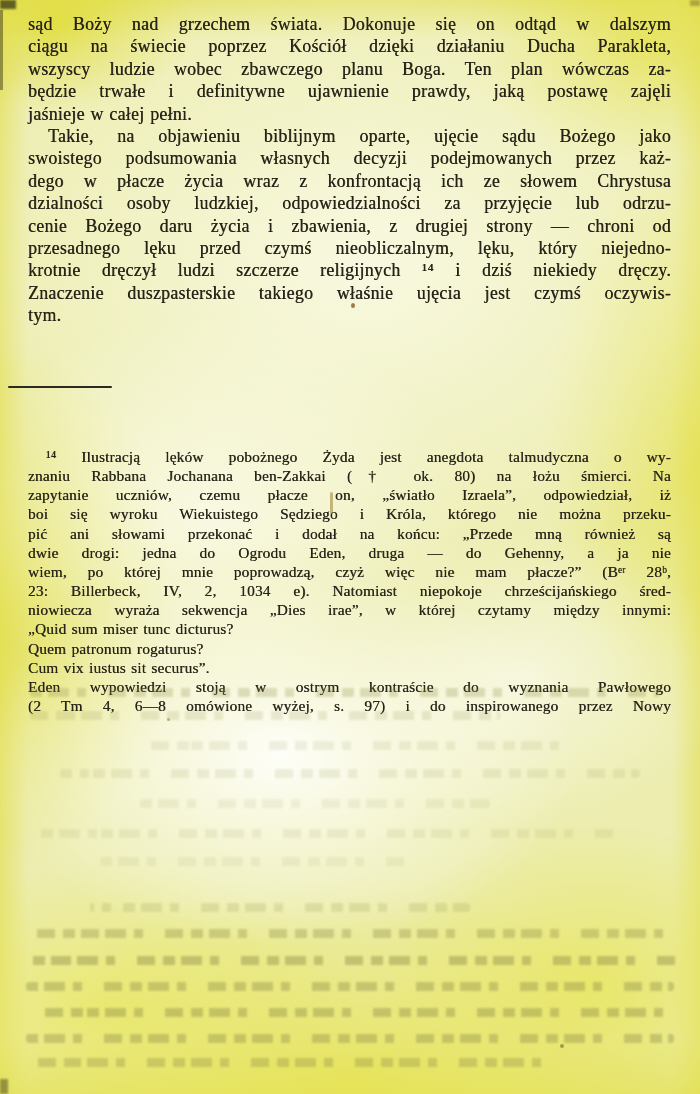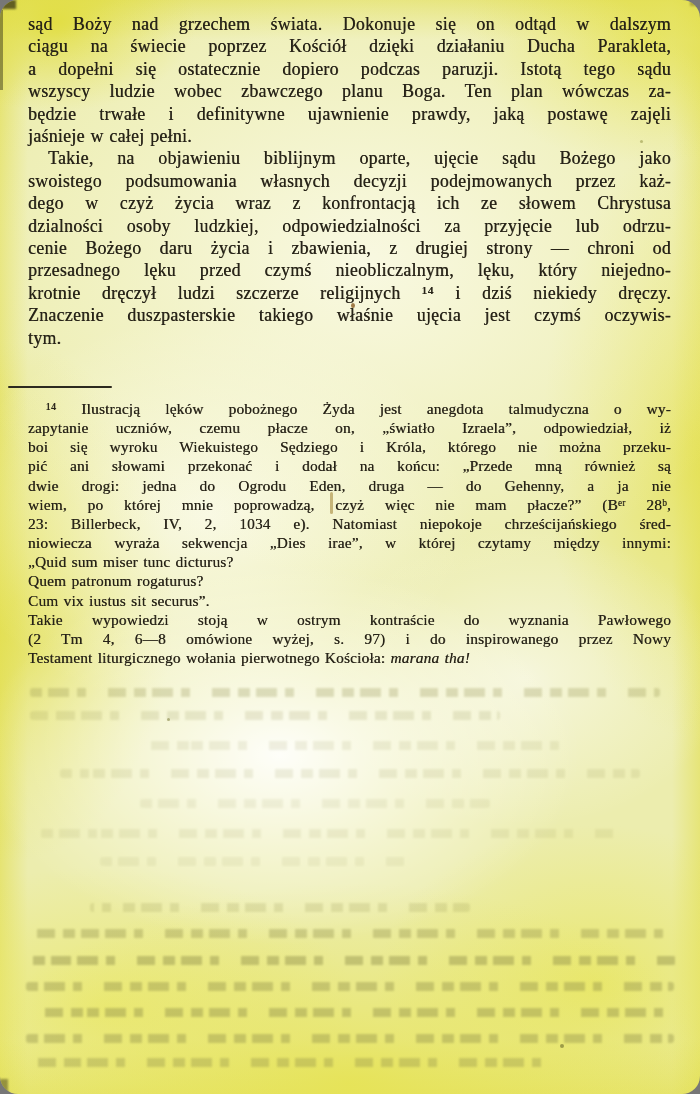--- a/index.html
+++ b/index.html
@@ -17,38 +17,37 @@
       radial-gradient(ellipse 180px 120px at 92% 4%, rgba(228,224,70,0.8), rgba(228,224,70,0) 100%),
       radial-gradient(ellipse 160px 260px at 2% 55%, rgba(226,222,68,0.75), rgba(226,222,68,0) 100%),
       radial-gradient(ellipse 150px 300px at 99% 40%, rgba(228,224,72,0.7), rgba(228,224,72,0) 100%),
       radial-gradient(ellipse 380px 200px at 50% 99%, rgba(230,227,80,0.8), rgba(230,227,80,0) 100%),
       radial-gradient(ellipse 220px 160px at 85% 90%, rgba(232,230,96,0.8), rgba(232,230,96,0) 100%),
       radial-gradient(ellipse 250px 140px at 15% 92%, rgba(234,232,104,0.75), rgba(234,232,104,0) 100%),
       linear-gradient(180deg, rgba(222,218,62,0.6) 0, rgba(222,218,62,0) 40px),
       linear-gradient(0deg, rgba(224,220,66,0.55) 0, rgba(224,220,66,0) 55px),
       linear-gradient(90deg, rgba(224,220,66,0.55) 0, rgba(224,220,66,0) 28px),
       linear-gradient(270deg, rgba(224,220,66,0.5) 0, rgba(224,220,66,0) 28px);
-    border-radius: 18px;
   }
   .main-text {
     position:absolute; left:28px; top:13px; width:643px;
     font-size:17.8px; line-height:22.4px;
     letter-spacing:0.3px; word-spacing:1px;
     text-shadow:0.4px 0.3px 0.3px rgba(38,34,23,0.75);
   }
   .footnote {
     position:absolute; left:28px; top:399px; width:643px;
     font-size:15.3px; line-height:19.15px;
     letter-spacing:0.2px; word-spacing:1.2px;
     text-shadow:0.35px 0.25px 0.25px rgba(38,34,23,0.7);
   }
   .ln { text-align:justify; text-align-last:justify; }
   .ln.e { text-align:center; text-align-last:left; }
   .ln.ind1 { text-indent:20px; }
-  .ln.ind2 { text-indent:18px; }
+  .ln.ind2 { text-indent:18px;margin-top:48px; }
   .it { font-style:italic; }
   .fn-rule { position:absolute; left:8px; top:386px; width:104px; height:2.4px;
     background:#2c2a1f; border-radius:1px; }
   .g { position:absolute; height:9px; border-radius:3px; filter:blur(1.1px);
     background-image:repeating-linear-gradient(90deg,
       #8d8c48 0 12px, transparent 12px 18px,
       #8d8c48 18px 39px, transparent 39px 47px,
       #8d8c48 47px 56px, transparent 56px 78px,
       #8d8c48 78px 96px, transparent 96px 104px); }
   .g:nth-child(2n) { background-position:33px 0; }
@@ -65,57 +64,54 @@
 </style>
 </head>
 <body>
 
 <div class="page">
 
   <div class="main-text">
     <div>
       <div class="ln">sąd Boży nad grzechem świata. Dokonuje się on odtąd w dalszym</div>
       <div class="ln">ciągu na świecie poprzez Kościół dzięki działaniu Ducha Parakleta,</div>
-      <div class="ln">a dopełni się ostatecznie dopiero podczas paruzji. Istotą tego sądu</div>
       <div class="ln">wszyscy ludzie wobec zbawczego planu Boga. Ten plan wówczas za-</div>
       <div class="ln">będzie trwałe i definitywne ujawnienie prawdy, jaką postawę zajęli</div>
       <div class="ln e">jaśnieje w całej pełni.</div>
     </div>
     <div>
       <div class="ln ind1">Takie, na objawieniu biblijnym oparte, ujęcie sądu Bożego jako</div>
       <div class="ln">swoistego podsumowania własnych decyzji podejmowanych przez każ-</div>
-      <div class="ln">dego w czyż życia wraz z konfrontacją ich ze słowem Chrystusa</div>
+      <div class="ln">dego w płacze życia wraz z konfrontacją ich ze słowem Chrystusa</div>
       <div class="ln">dzialności osoby ludzkiej, odpowiedzialności za przyjęcie lub odrzu-</div>
       <div class="ln">cenie Bożego daru życia i zbawienia, z drugiej strony — chroni od</div>
       <div class="ln">przesadnego lęku przed czymś nieobliczalnym, lęku, który niejedno-</div>
       <div class="ln">krotnie dręczył ludzi szczerze religijnych ¹⁴ i dziś niekiedy dręczy.</div>
       <div class="ln">Znaczenie duszpasterskie takiego właśnie ujęcia jest czymś oczywis-</div>
       <div class="ln e">tym.</div>
     </div>
   </div>
 
   <div class="fn-rule"></div>
 
   <div class="footnote">
     <div class="ln ind2">¹⁴ Ilustracją lęków pobożnego Żyda jest anegdota talmudyczna o wy-</div>
+    <div class="ln">znaniu Rabbana Jochanana ben-Zakkai († ok. 80) na łożu śmierci. Na</div>
     <div class="ln">zapytanie uczniów, czemu płacze on, „światło Izraela”, odpowiedział, iż</div>
     <div class="ln">boi się wyroku Wiekuistego Sędziego i Króla, którego nie można przeku-</div>
     <div class="ln">pić ani słowami przekonać i dodał na końcu: „Przede mną również są</div>
     <div class="ln">dwie drogi: jedna do Ogrodu Eden, druga — do Gehenny, a ja nie</div>
     <div class="ln">wiem, po której mnie poprowadzą, czyż więc nie mam płacze?” (Bᵉʳ 28ᵇ,</div>
     <div class="ln">23: Billerbeck, IV, 2, 1034 e). Natomiast niepokoje chrześcijańskiego śred-</div>
     <div class="ln">niowiecza wyraża sekwencja „Dies irae”, w której czytamy między innymi:</div>
     <div class="ln e">„Quid sum miser tunc dicturus?</div>
     <div class="ln e">Quem patronum rogaturus?</div>
     <div class="ln e">Cum vix iustus sit securus”.</div>
-    <div class="ln">Takie wypowiedzi stoją w ostrym kontraście do wyznania Pawłowego</div>
+    <div class="ln">Eden wypowiedzi stoją w ostrym kontraście do wyznania Pawłowego</div>
     <div class="ln">(2 Tm 4, 6—8 omówione wyżej, s. 97) i do inspirowanego przez Nowy</div>
-    <div class="ln e">
-      <span>Testament liturgicznego wołania pierwotnego Kościoła: </span><span class="it">marana tha!</span>
-    </div>
   </div>
 
   <div>
     <i class="g" style="top:688px;left:30px;width:630px;opacity:.26"></i>
     <i class="g" style="top:711px;left:30px;width:470px;opacity:.16"></i>
     <i class="g" style="top:741px;left:130px;width:430px;opacity:.12"></i>
     <i class="g" style="top:769px;left:60px;width:580px;opacity:.13"></i>
     <i class="g" style="top:799px;left:140px;width:350px;opacity:.10"></i>
     <i class="g" style="top:829px;left:40px;width:580px;opacity:.11"></i>
     <i class="g" style="top:857px;left:100px;width:310px;opacity:.09"></i>

